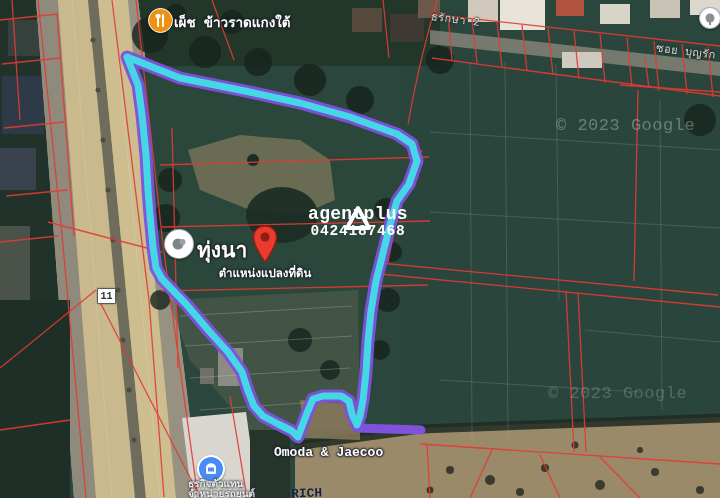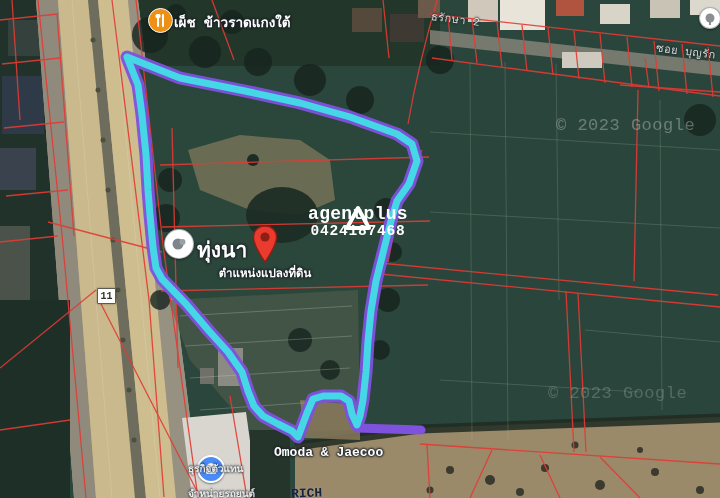--- a/index.html
+++ b/index.html
@@ -276,18 +276,18 @@
   </div>
 
   <div class="overlay poiicon" style="left:197px;top:455px;width:24px;height:24px;background:#4A8CF7;border:2px solid #fff;">
     <svg width="24" height="24" viewBox="0 0 24 24">
       <rect x="7" y="8" width="10" height="9" rx="1.5" fill="#fff"></rect>
       <path d="M9,9 C9,6.5 15,6.5 15,9" stroke="#fff" stroke-width="1.6" fill="none"></path>
       <rect x="9" y="10.5" width="6" height="4" fill="#4A8CF7"></rect>
     </svg>
   </div>
   <div class="overlay maplabel" style="left:226px;top:445px;font-size:13px;margin-left:48px;">Omoda &amp; Jaecoo</div>
-  <div class="overlay sublabel" style="left:188px;top:461px;font-size:10px;">ธุรกิจตัวแทน</div>
+  <div class="overlay sublabel" style="left:188px;top:476px;font-size:10px;">ธุรกิจตัวแทน</div>
   <div class="overlay sublabel" style="left:188px;top:486px;font-size:10px;">จำหน่ายรถยนต์</div>
 
   <div class="overlay richsign" style="left:291px;top:486px;">RICH</div>
 
 </div>
 
 </body></html>

